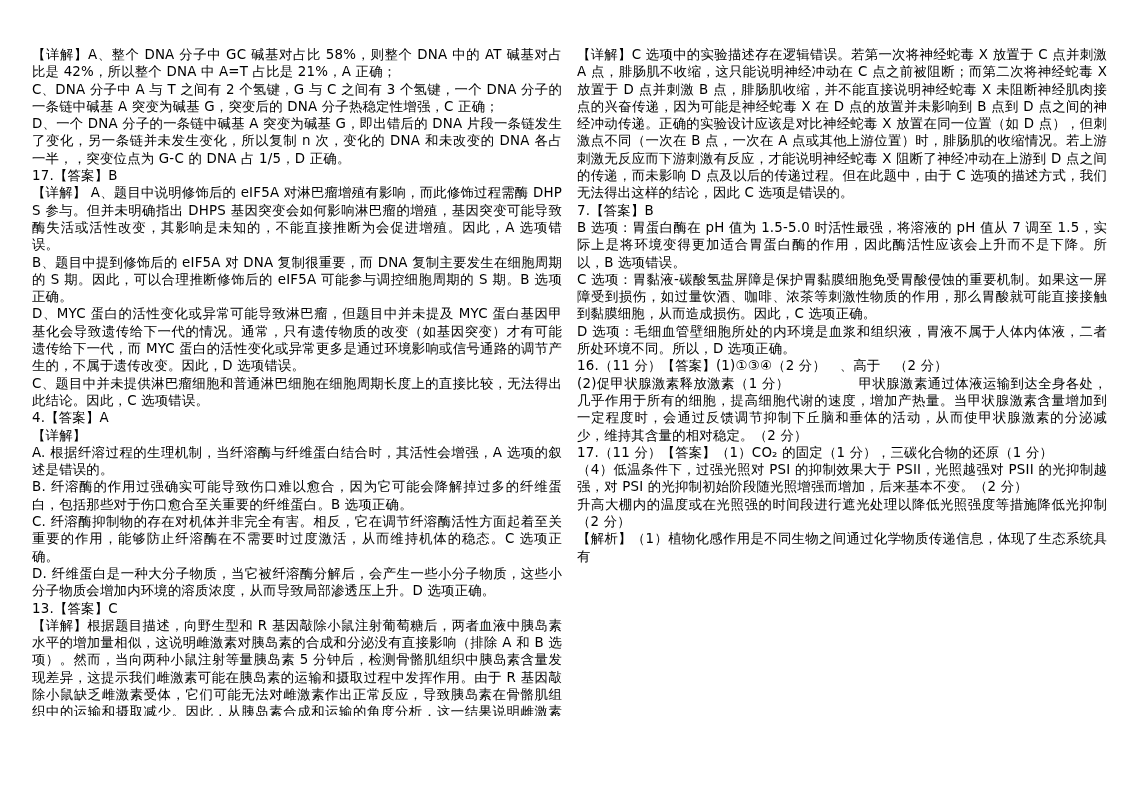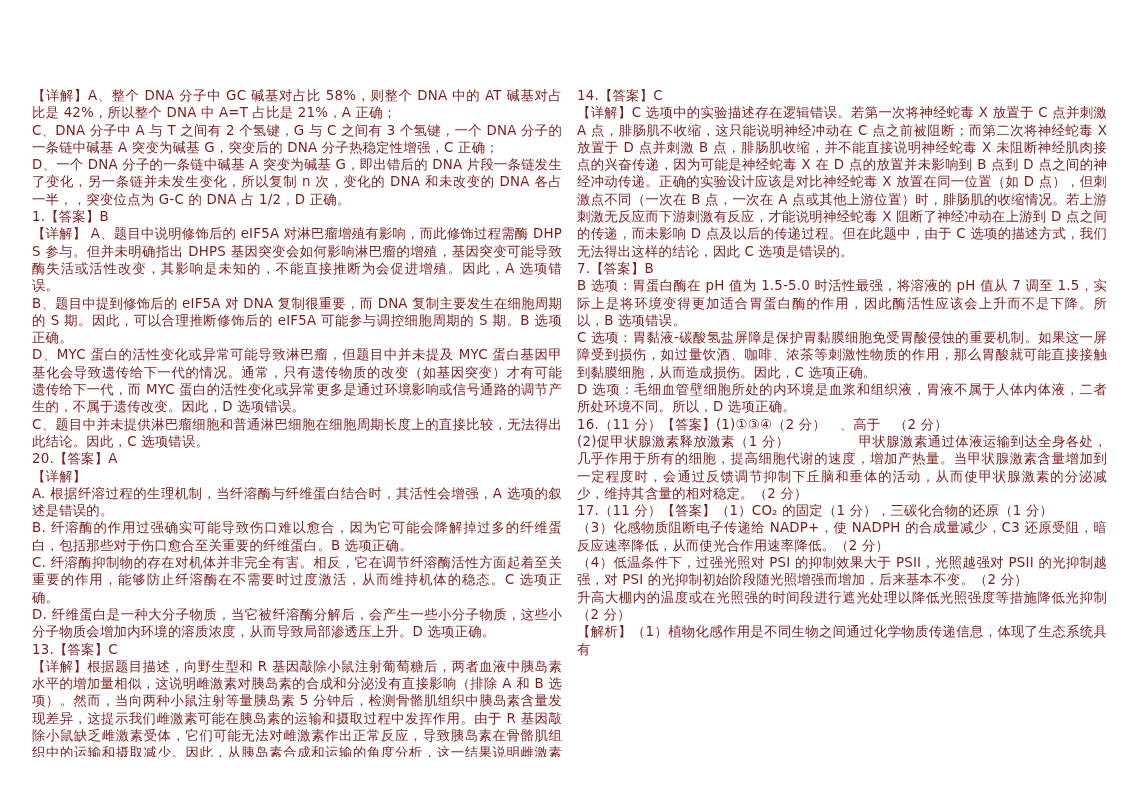--- a/index.html
+++ b/index.html
@@ -7,22 +7,21 @@
     padding: 0;
     background: #ffffff;
   }
   .page {
     position: relative;
     width: 1133px;
     height: 716px;
     background: #ffffff;
     overflow: hidden;
     font-family: "DejaVu Sans", "Liberation Sans", sans-serif;
-    color: #7f1d1d;
-    margin-top: 41px;
+    color: #000000;
   }
   .columns {
     position: absolute;
     top: 46px;
     left: 32px;
     right: 26px;
     display: flex;
     gap: 15px;
   }
   .col {
@@ -43,44 +42,42 @@
   }
 </style>
 </head>
 <body>
 
 <div class="page">
   <div class="columns">
     <div class="col" id="col-left">
         <p class="para">【详解】A、整个 DNA 分子中 GC 碱基对占比 58%，则整个 DNA 中的 AT 碱基对占比是 42%，所以整个 DNA 中 A=T 占比是 21%，A 正确；</p>
         <p class="para">C、DNA 分子中 A 与 T 之间有 2 个氢键，G 与 C 之间有 3 个氢键，一个 DNA 分子的一条链中碱基 A 突变为碱基 G，突变后的 DNA 分子热稳定性增强，C 正确；</p>
-        <p class="para">D、一个 DNA 分子的一条链中碱基 A 突变为碱基 G，即出错后的 DNA 片段一条链发生了变化，另一条链并未发生变化，所以复制 n 次，变化的 DNA 和未改变的 DNA 各占一半，，突变位点为 G-C 的 DNA 占 1/2，D 正确。</p>
-        <p class="para">1.【答案】B</p>
+        <p class="para">D、一个 DNA 分子的一条链中碱基 A 突变为碱基 G，即出错后的 DNA 片段一条链发生了变化，另一条链并未发生变化，所以复制 n 次，变化的 DNA 和未改变的 DNA 各占一半，，突变位点为 G-C 的 DNA 占 1/5，D 正确。</p>
+        <p class="para">17.【答案】B</p>
         <p class="para">【详解】 A、题目中说明修饰后的 eIF5A 对淋巴瘤增殖有影响，而此修饰过程需酶 DHPS 参与。但并未明确指出 DHPS 基因突变会如何影响淋巴瘤的增殖，基因突变可能导致酶失活或活性改变，其影响是未知的，不能直接推断为会促进增殖。因此，A 选项错误。</p>
         <p class="para">B、题目中提到修饰后的 eIF5A 对 DNA 复制很重要，而 DNA 复制主要发生在细胞周期的 S 期。因此，可以合理推断修饰后的 eIF5A 可能参与调控细胞周期的 S 期。B 选项正确。</p>
         <p class="para">D、MYC 蛋白的活性变化或异常可能导致淋巴瘤，但题目中并未提及 MYC 蛋白基因甲基化会导致遗传给下一代的情况。通常，只有遗传物质的改变（如基因突变）才有可能遗传给下一代，而 MYC 蛋白的活性变化或异常更多是通过环境影响或信号通路的调节产生的，不属于遗传改变。因此，D 选项错误。</p>
         <p class="para">C、题目中并未提供淋巴瘤细胞和普通淋巴细胞在细胞周期长度上的直接比较，无法得出此结论。因此，C 选项错误。</p>
-        <p class="para">20.【答案】A</p>
+        <p class="para">4.【答案】A</p>
         <p class="para">【详解】</p>
         <p class="para">A. 根据纤溶过程的生理机制，当纤溶酶与纤维蛋白结合时，其活性会增强，A 选项的叙述是错误的。</p>
         <p class="para">B. 纤溶酶的作用过强确实可能导致伤口难以愈合，因为它可能会降解掉过多的纤维蛋白，包括那些对于伤口愈合至关重要的纤维蛋白。B 选项正确。</p>
         <p class="para">C. 纤溶酶抑制物的存在对机体并非完全有害。相反，它在调节纤溶酶活性方面起着至关重要的作用，能够防止纤溶酶在不需要时过度激活，从而维持机体的稳态。C 选项正确。</p>
         <p class="para">D. 纤维蛋白是一种大分子物质，当它被纤溶酶分解后，会产生一些小分子物质，这些小分子物质会增加内环境的溶质浓度，从而导致局部渗透压上升。D 选项正确。</p>
         <p class="para">13.【答案】C</p>
         <p class="para">【详解】根据题目描述，向野生型和 R 基因敲除小鼠注射葡萄糖后，两者血液中胰岛素水平的增加量相似，这说明雌激素对胰岛素的合成和分泌没有直接影响（排除 A 和 B 选项）。然而，当向两种小鼠注射等量胰岛素 5 分钟后，检测骨骼肌组织中胰岛素含量发现差异，这提示我们雌激素可能在胰岛素的运输和摄取过程中发挥作用。由于 R 基因敲除小鼠缺乏雌激素受体，它们可能无法对雌激素作出正常反应，导致胰岛素在骨骼肌组织中的运输和摄取减少。因此，从胰岛素合成和运输的角度分析，这一结果说明雌激素能促进胰岛素在骨骼肌组织中的运输和摄取（C 选项正确），而不是抑制胰岛素的降解（D 选项错误）。</p>
       </div>
     <div class="col" id="col-right">
-        <p class="para">14.【答案】C</p>
         <p class="para">【详解】C 选项中的实验描述存在逻辑错误。若第一次将神经蛇毒 X 放置于 C 点并刺激 A 点，腓肠肌不收缩，这只能说明神经冲动在 C 点之前被阻断；而第二次将神经蛇毒 X 放置于 D 点并刺激 B 点，腓肠肌收缩，并不能直接说明神经蛇毒 X 未阻断神经肌肉接点的兴奋传递，因为可能是神经蛇毒 X 在 D 点的放置并未影响到 B 点到 D 点之间的神经冲动传递。正确的实验设计应该是对比神经蛇毒 X 放置在同一位置（如 D 点），但刺激点不同（一次在 B 点，一次在 A 点或其他上游位置）时，腓肠肌的收缩情况。若上游刺激无反应而下游刺激有反应，才能说明神经蛇毒 X 阻断了神经冲动在上游到 D 点之间的传递，而未影响 D 点及以后的传递过程。但在此题中，由于 C 选项的描述方式，我们无法得出这样的结论，因此 C 选项是错误的。</p>
         <p class="para">7.【答案】B</p>
         <p class="para">B 选项：胃蛋白酶在 pH 值为 1.5-5.0 时活性最强，将溶液的 pH 值从 7 调至 1.5，实际上是将环境变得更加适合胃蛋白酶的作用，因此酶活性应该会上升而不是下降。所以，B 选项错误。</p>
         <p class="para">C 选项：胃黏液-碳酸氢盐屏障是保护胃黏膜细胞免受胃酸侵蚀的重要机制。如果这一屏障受到损伤，如过量饮酒、咖啡、浓茶等刺激性物质的作用，那么胃酸就可能直接接触到黏膜细胞，从而造成损伤。因此，C 选项正确。</p>
         <p class="para">D 选项：毛细血管壁细胞所处的内环境是血浆和组织液，胃液不属于人体内体液，二者所处环境不同。所以，D 选项正确。</p>
         <p class="para">16.（11 分）【答案】(1)①③④（2 分）　、高于　（2 分）</p>
         <p class="para">(2)促甲状腺激素释放激素（1 分）　　　　　甲状腺激素通过体液运输到达全身各处，几乎作用于所有的细胞，提高细胞代谢的速度，增加产热量。当甲状腺激素含量增加到一定程度时，会通过反馈调节抑制下丘脑和垂体的活动，从而使甲状腺激素的分泌减少，维持其含量的相对稳定。（2 分）</p>
         <p class="para">17.（11 分）【答案】（1）CO₂ 的固定（1 分），三碳化合物的还原（1 分）</p>
-        <p class="para">（3）化感物质阻断电子传递给 NADP+，使 NADPH 的合成量减少，C3 还原受阻，暗反应速率降低，从而使光合作用速率降低。（2 分）</p>
         <p class="para">（4）低温条件下，过强光照对 PSI 的抑制效果大于 PSII，光照越强对 PSII 的光抑制越强，对 PSI 的光抑制初始阶段随光照增强而增加，后来基本不变。（2 分）</p>
         <p class="para">升高大棚内的温度或在光照强的时间段进行遮光处理以降低光照强度等措施降低光抑制（2 分）</p>
         <p class="para">【解析】（1）植物化感作用是不同生物之间通过化学物质传递信息，体现了生态系统具有</p>
       </div>
   </div>
 </div>
 
 </body></html>

